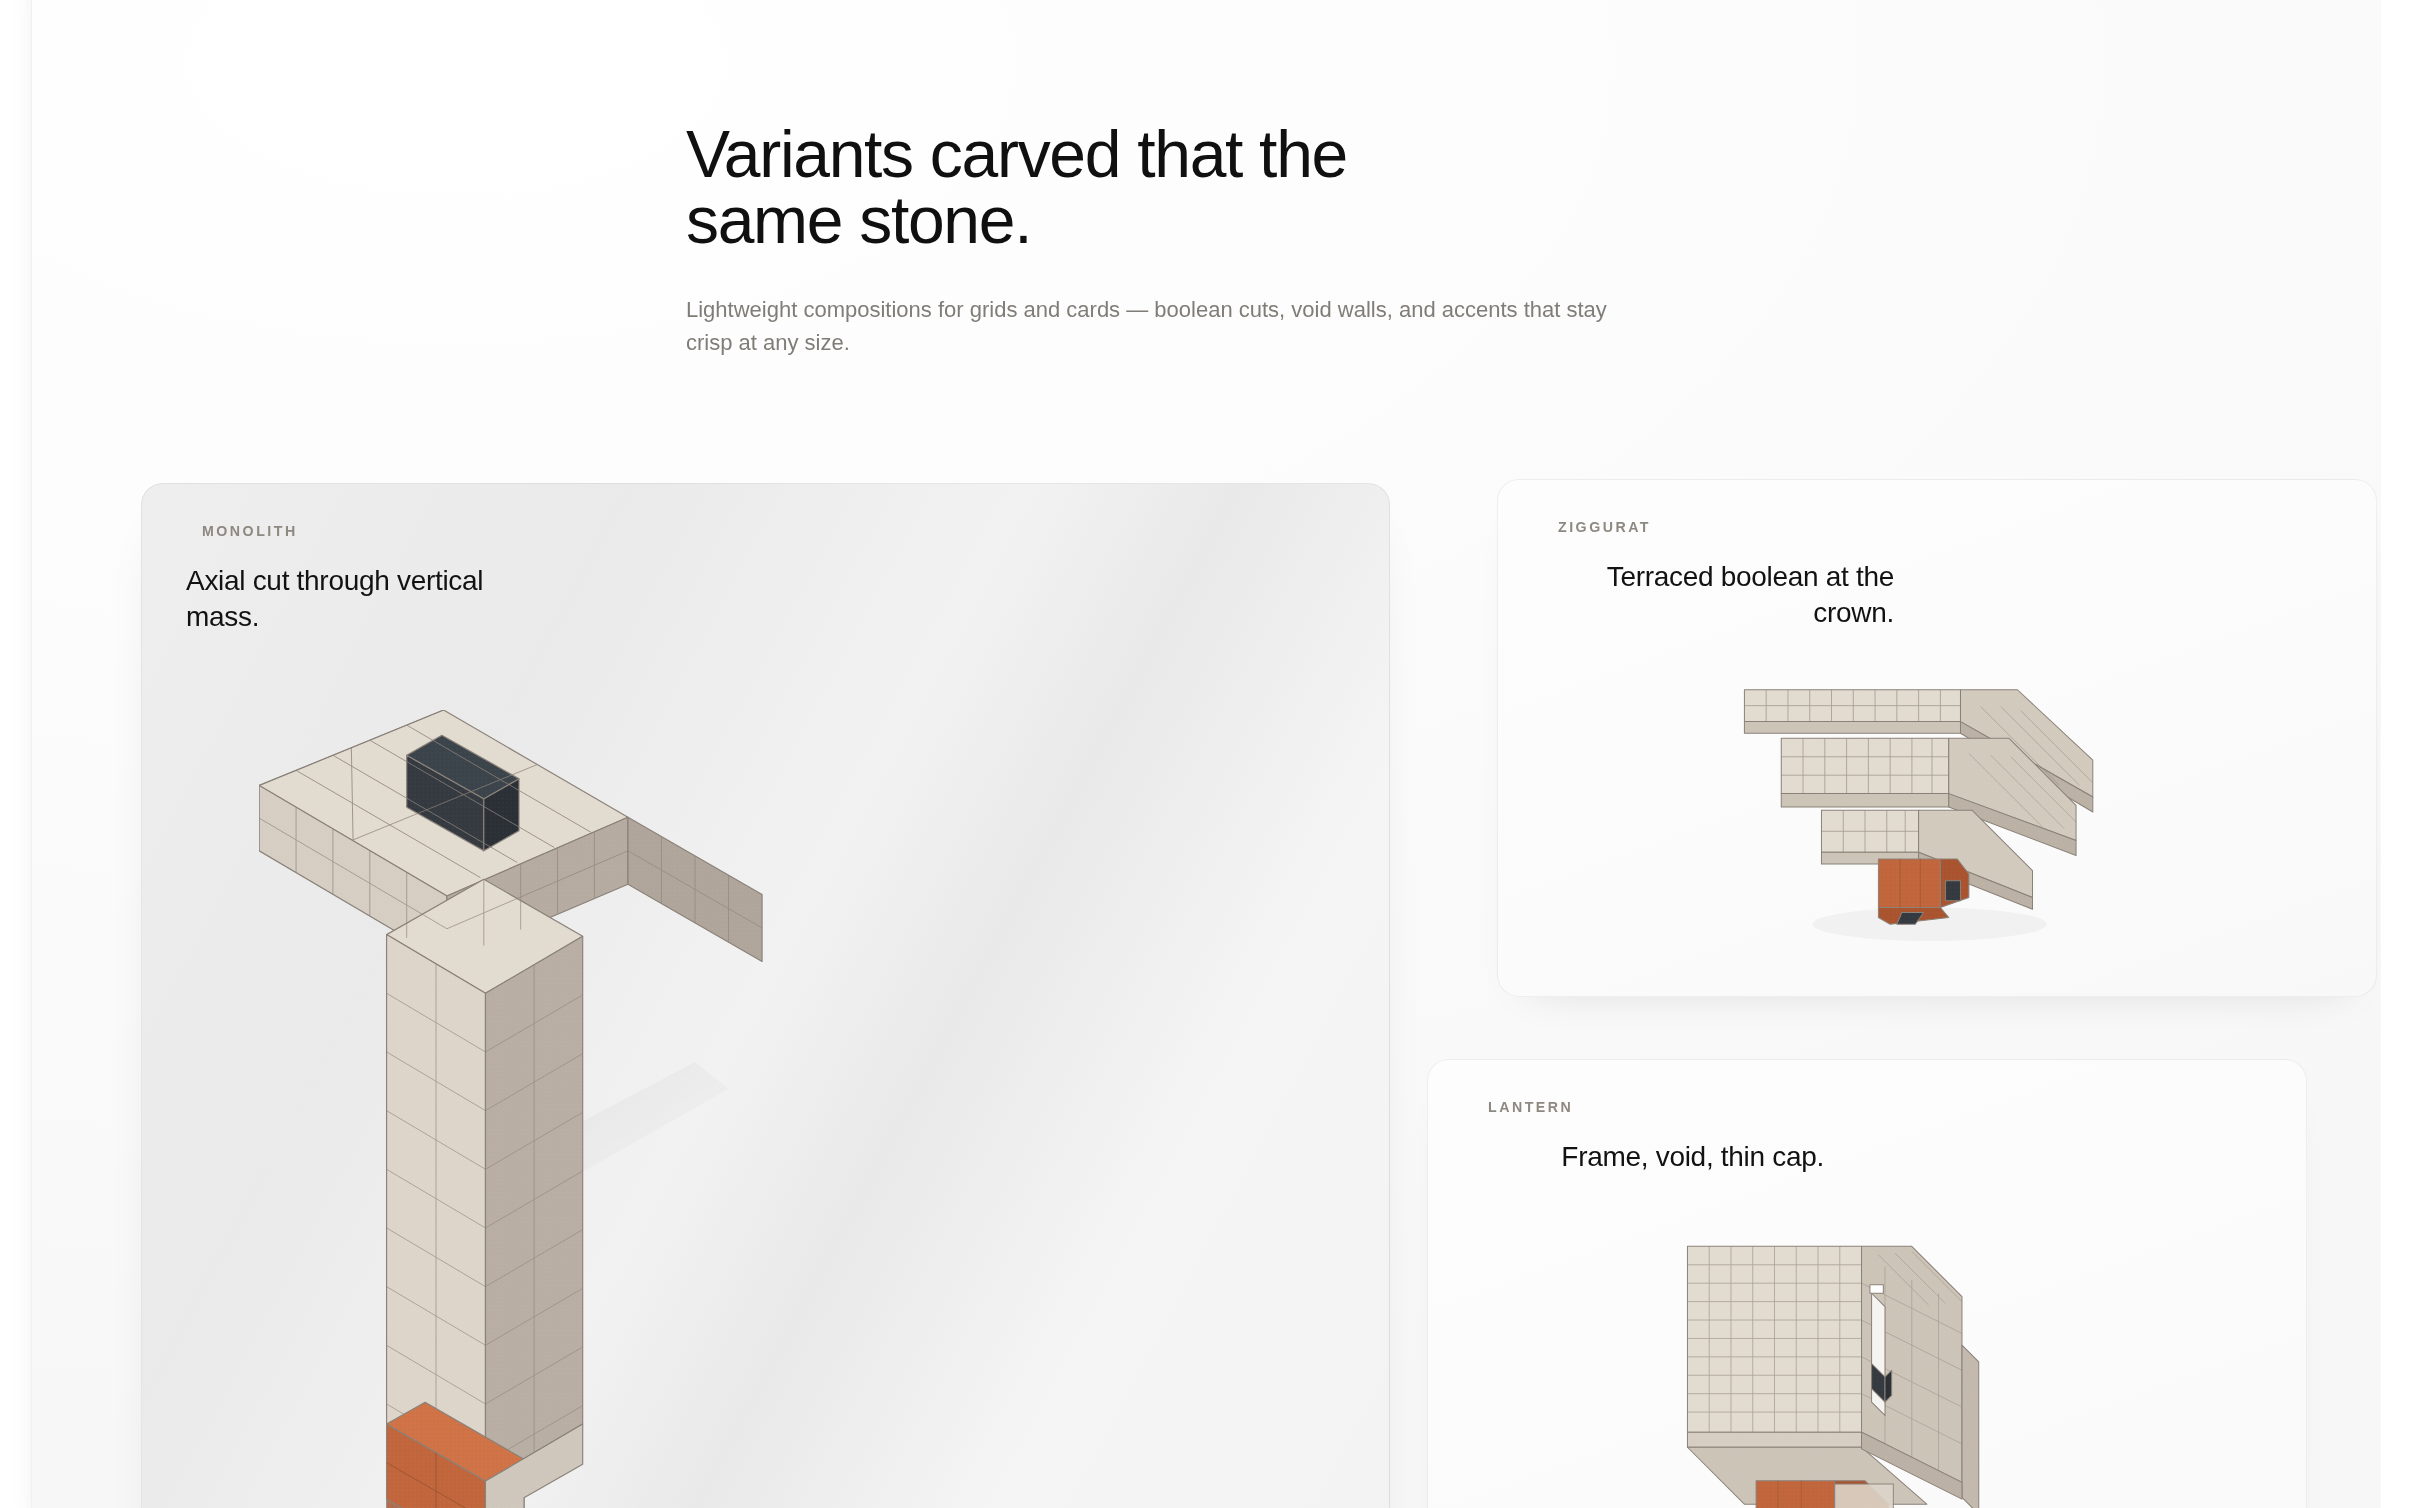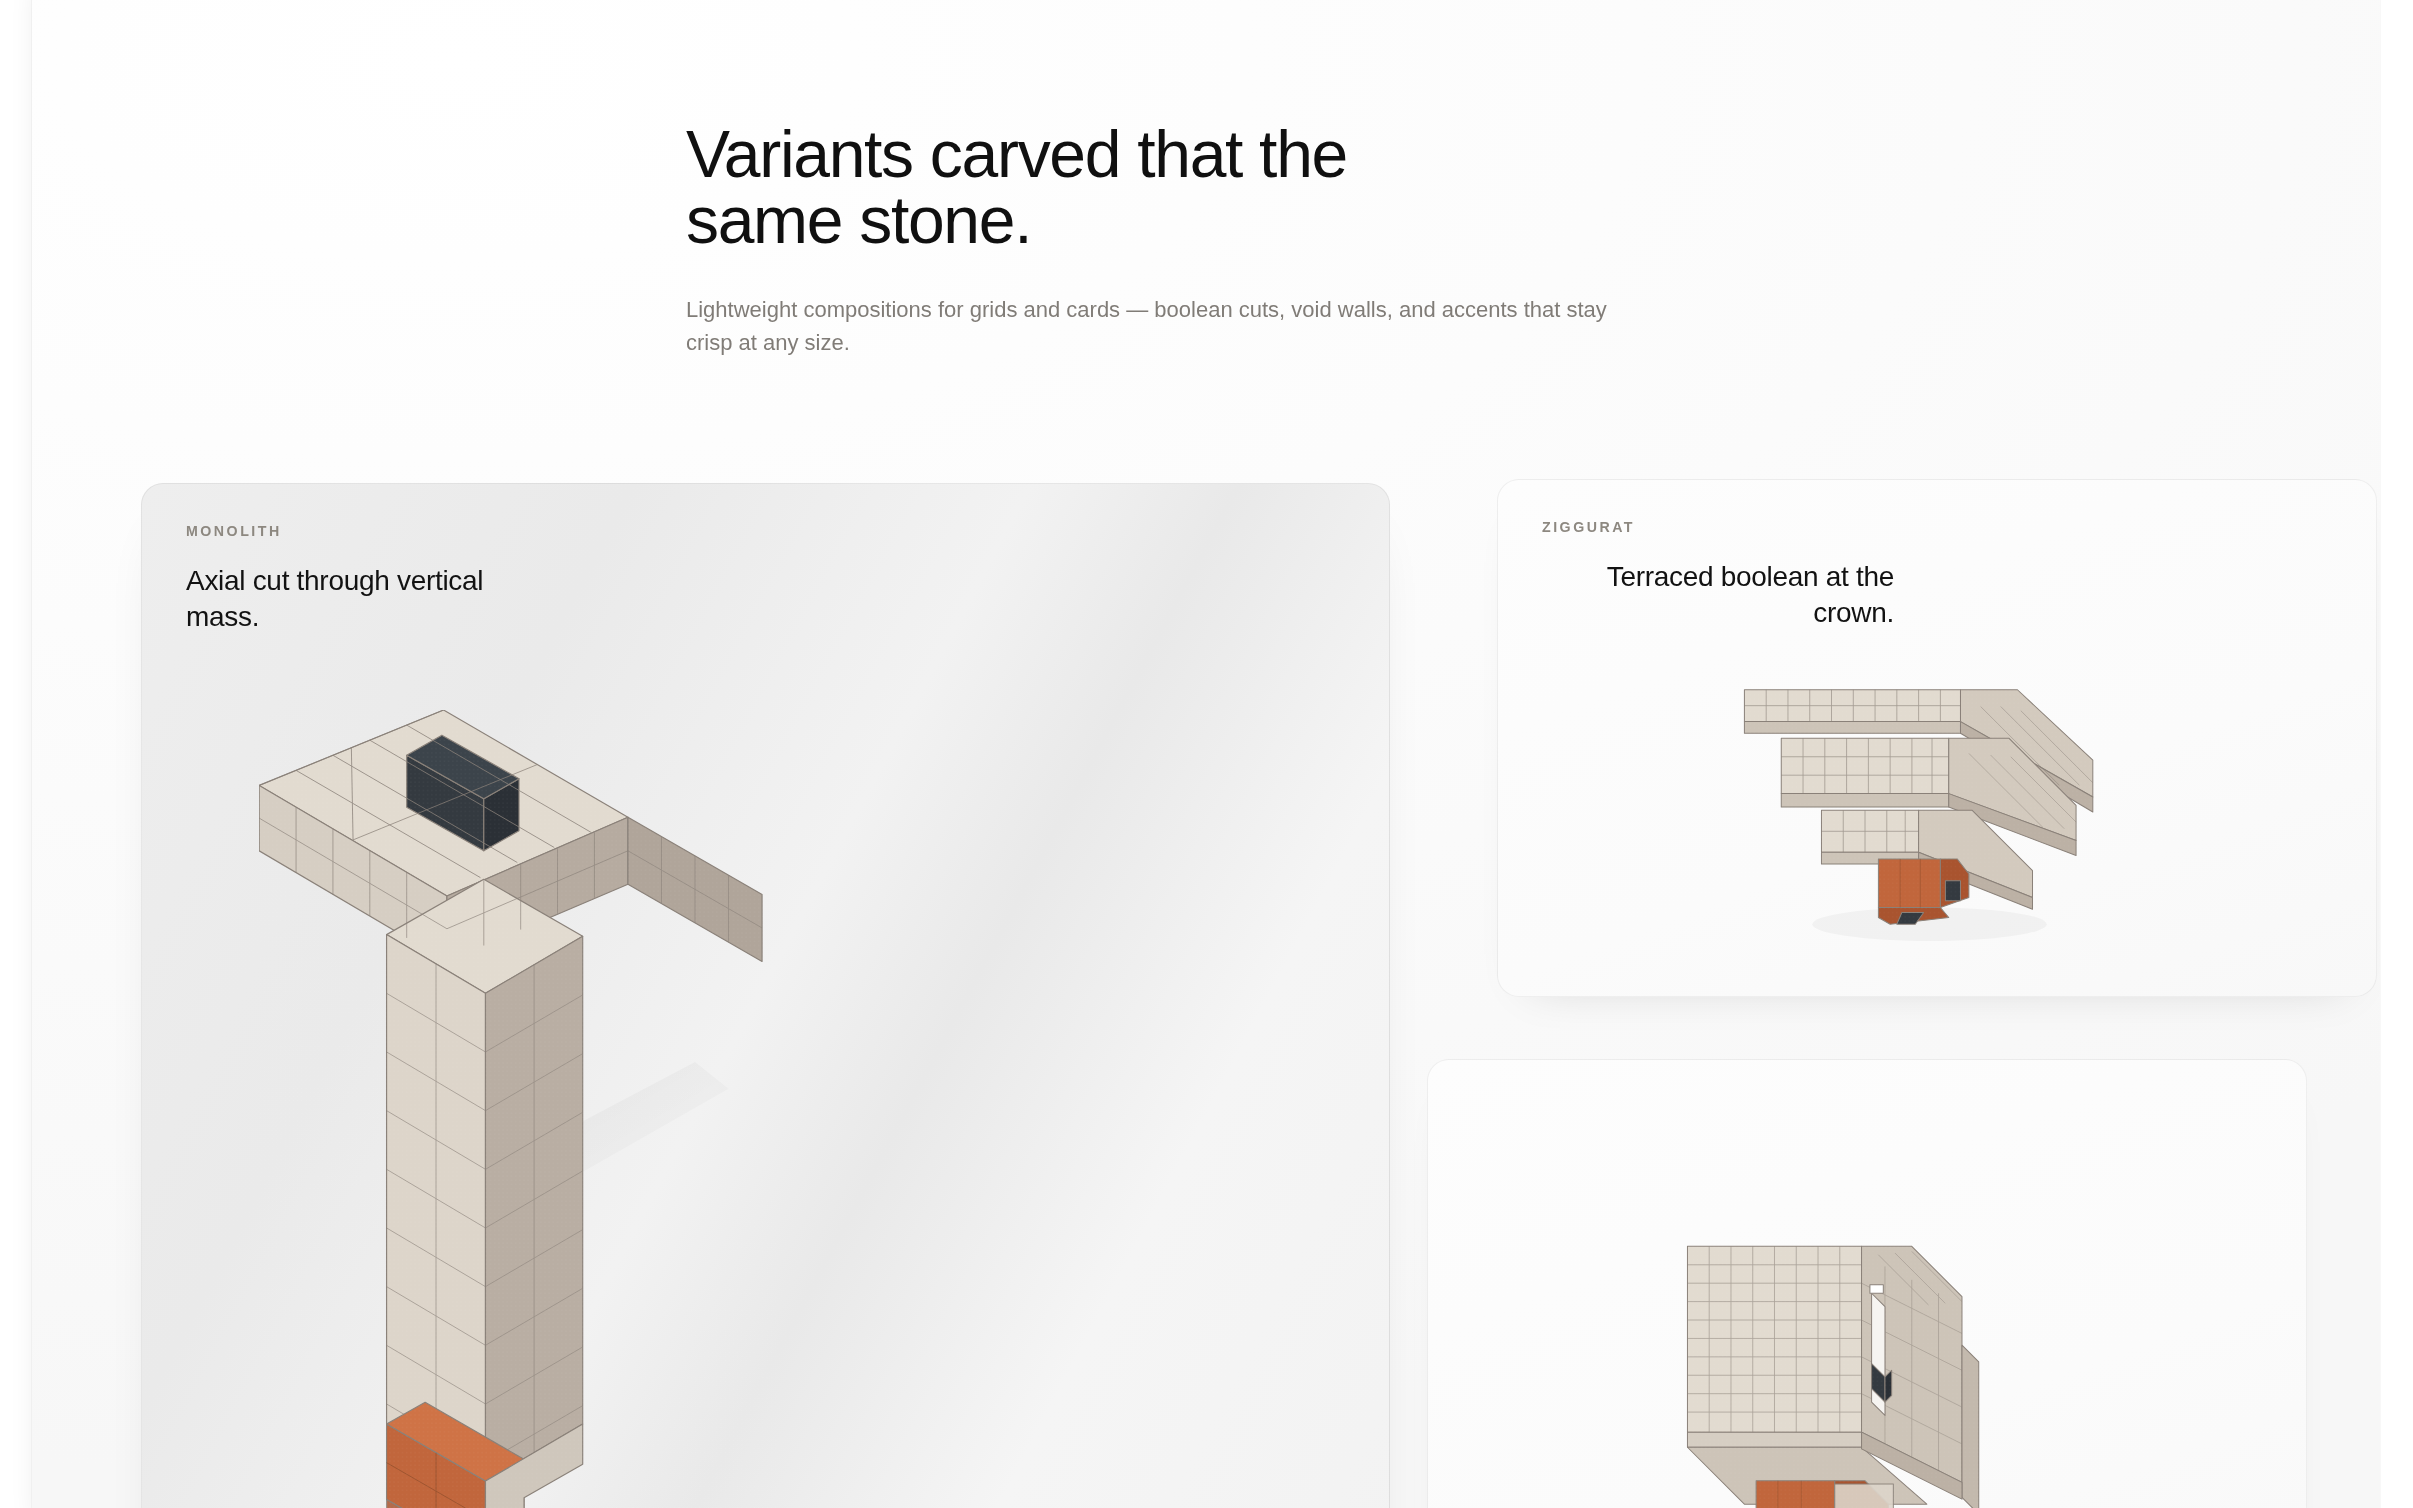--- a/index.html
+++ b/index.html
@@ -47,21 +47,21 @@
 
   .card {
     position:absolute;
     border-radius:22px;
     border:0.8px solid rgba(0,0,0,0.055);
     overflow:hidden;
   }
   .card-body { position:absolute; left:44px; top:39px; right:34px; }
   .card-eyebrow {
     font-size:14.2px; letter-spacing:2.5px; font-weight:600;
-    color:#8d8880; text-transform:uppercase; white-space:nowrap;
+    color:#8d8880; text-transform:uppercase; white-space:nowrap;margin-left:16px;
   }
   .card-title {
     margin-top:23.5px;
     font-size:28px; line-height:1.32; font-weight:400;
     letter-spacing:-0.3px; color:#121212;
   }
   .card-title.wide { max-width:360px; }
   .card-title.narrow { max-width:352px;text-align:right; }
 
   
@@ -304,20 +304,24 @@
 
           <polygon points="244,248 262,248 262,272 244,272" fill="#343a40"></polygon>
           <polygon points="192,286 218,286 208,300 186,300" fill="#343a40"></polygon>
         </g>
 
         <rect width="450" height="320" fill="url(#nz2)" opacity="0.2"></rect>
       </svg>
     </article>
 
     <article class="card" id="card-lantern">
+      <div class="card-body">
+        <div class="card-eyebrow">LANTERN</div>
+        <h2 class="card-title narrow">Frame, void, thin cap.</h2>
+      </div>
 
       <svg class="art" style="left:256px; top:178px;" width="335" height="385" viewBox="0 0 400 460">
         <defs>
           <pattern id="nz3" width="5" height="5" patternUnits="userSpaceOnUse">
             <circle cx="1" cy="1" r="0.55" fill="#ffffff" opacity="0.5"></circle>
           </pattern>
         </defs>
 
         <g stroke="#8a8179" stroke-width="1.2" stroke-linejoin="round">
 

